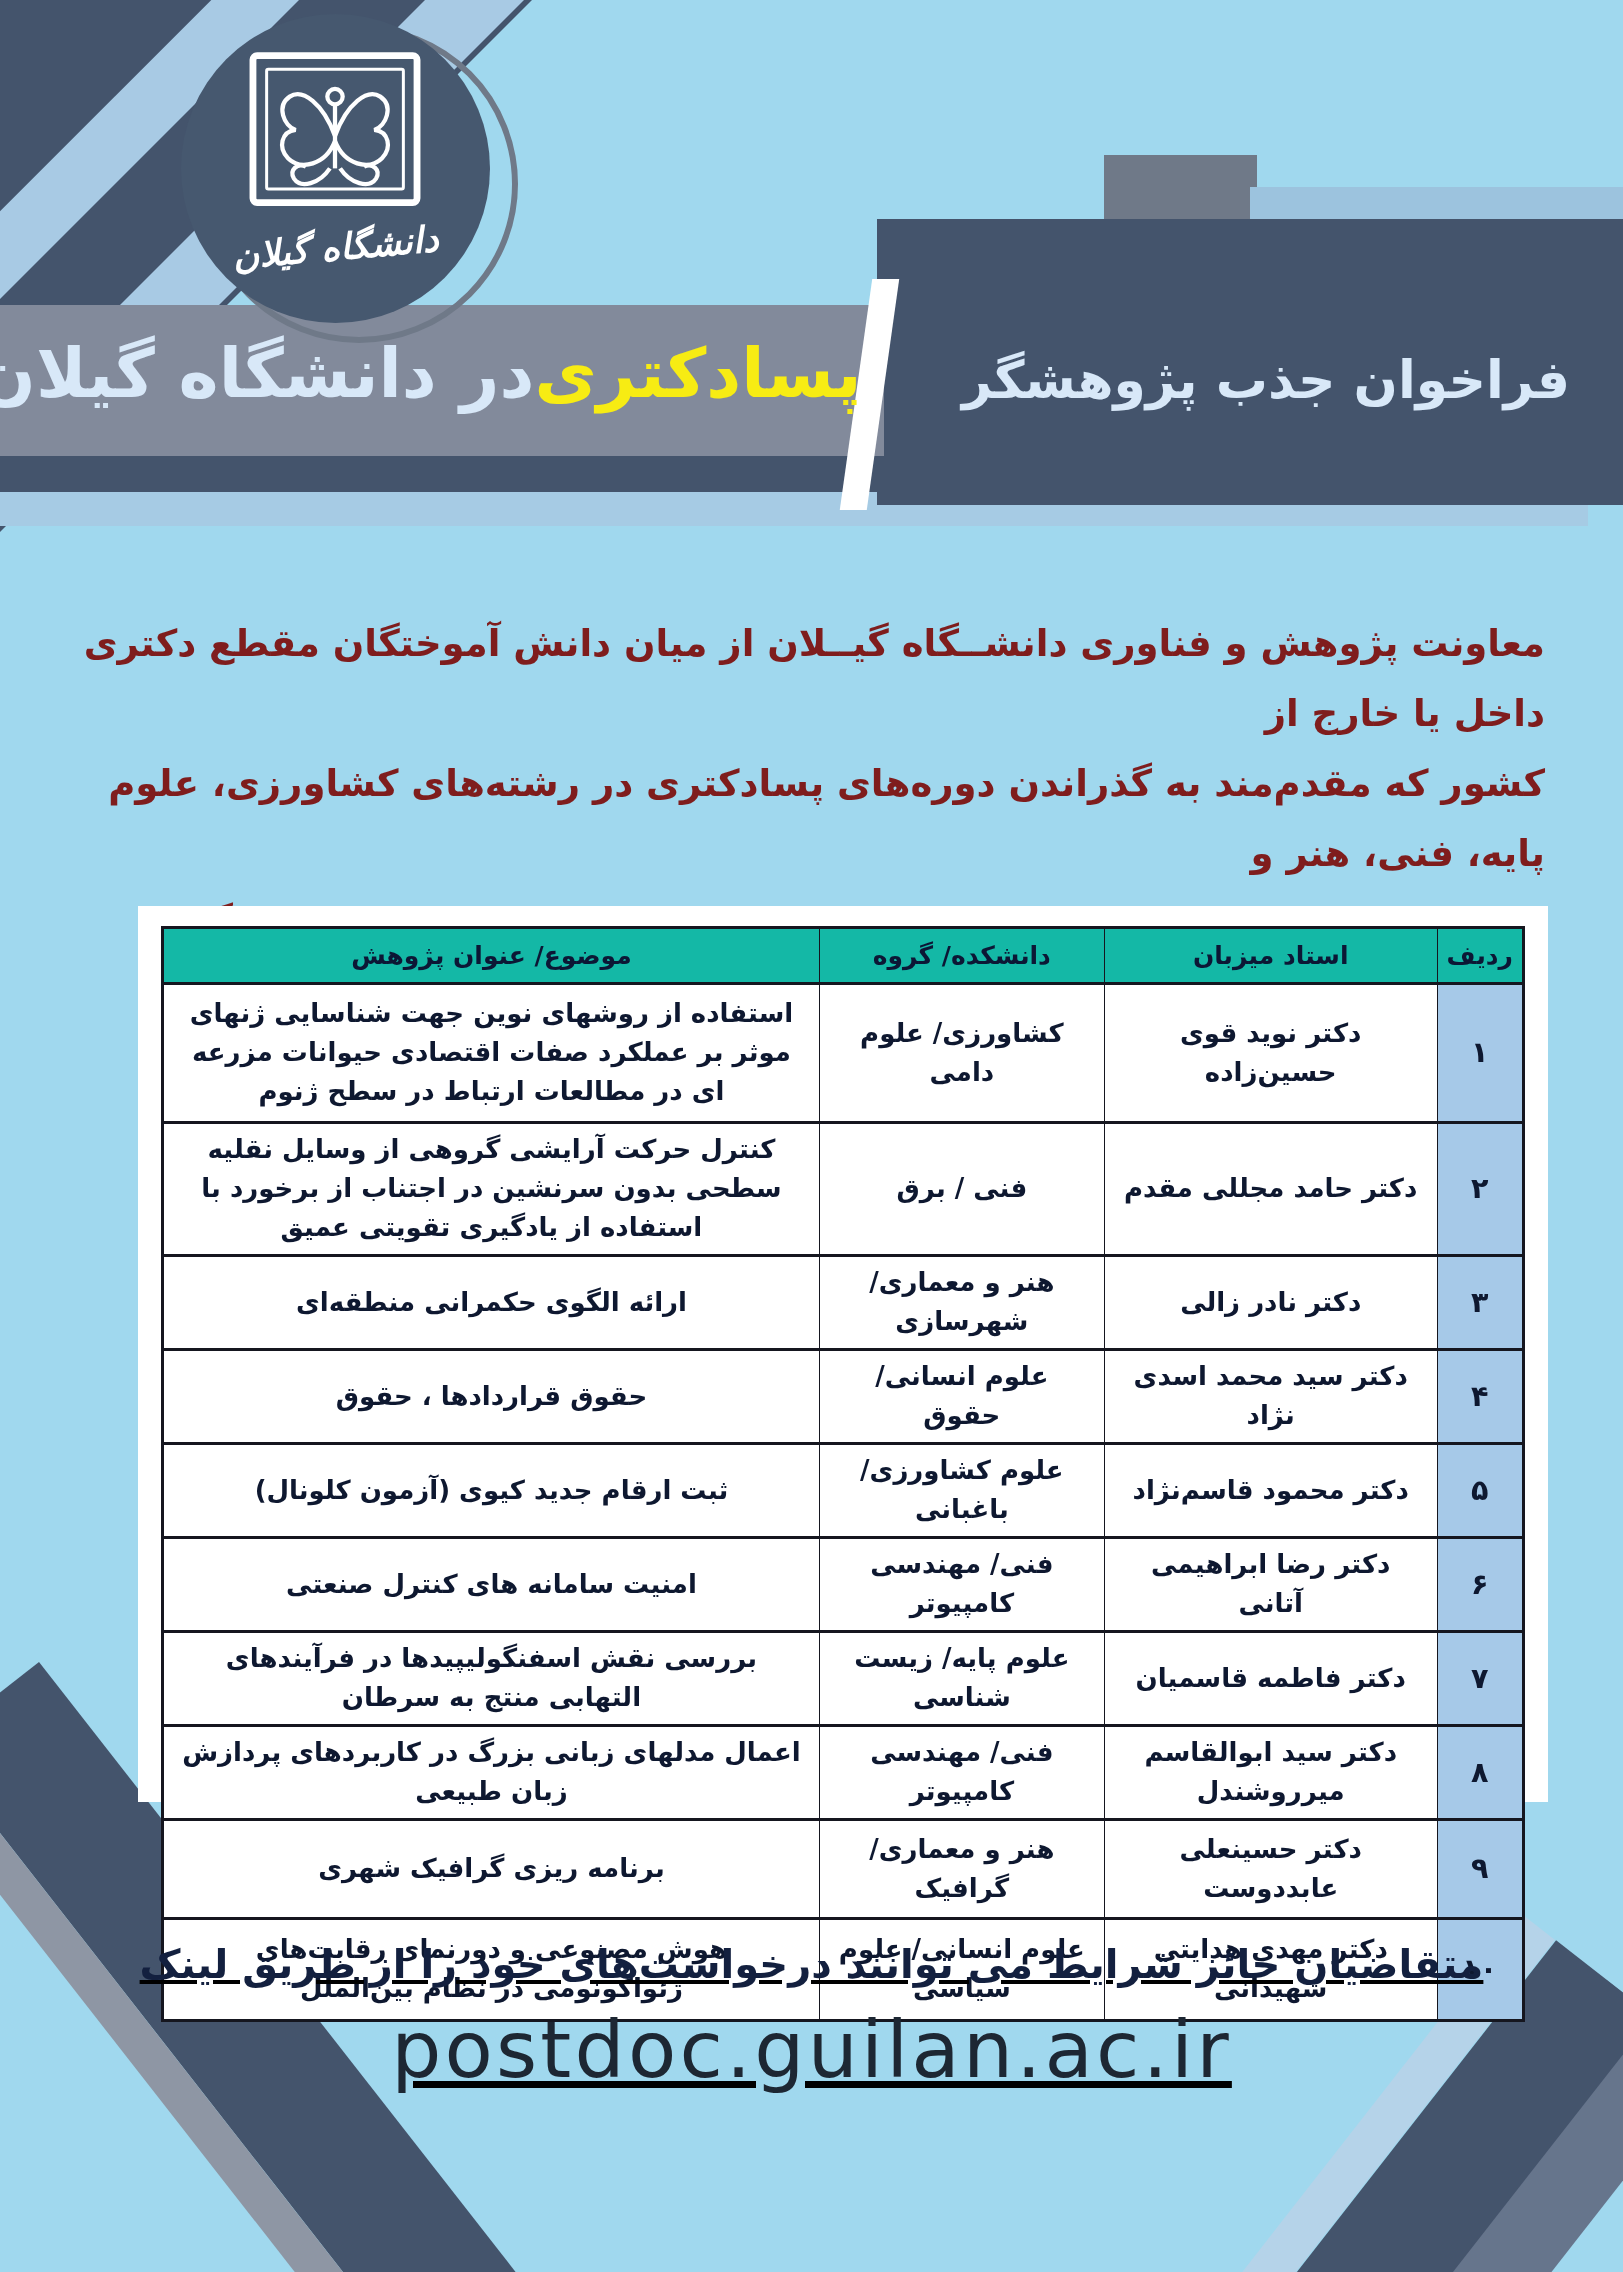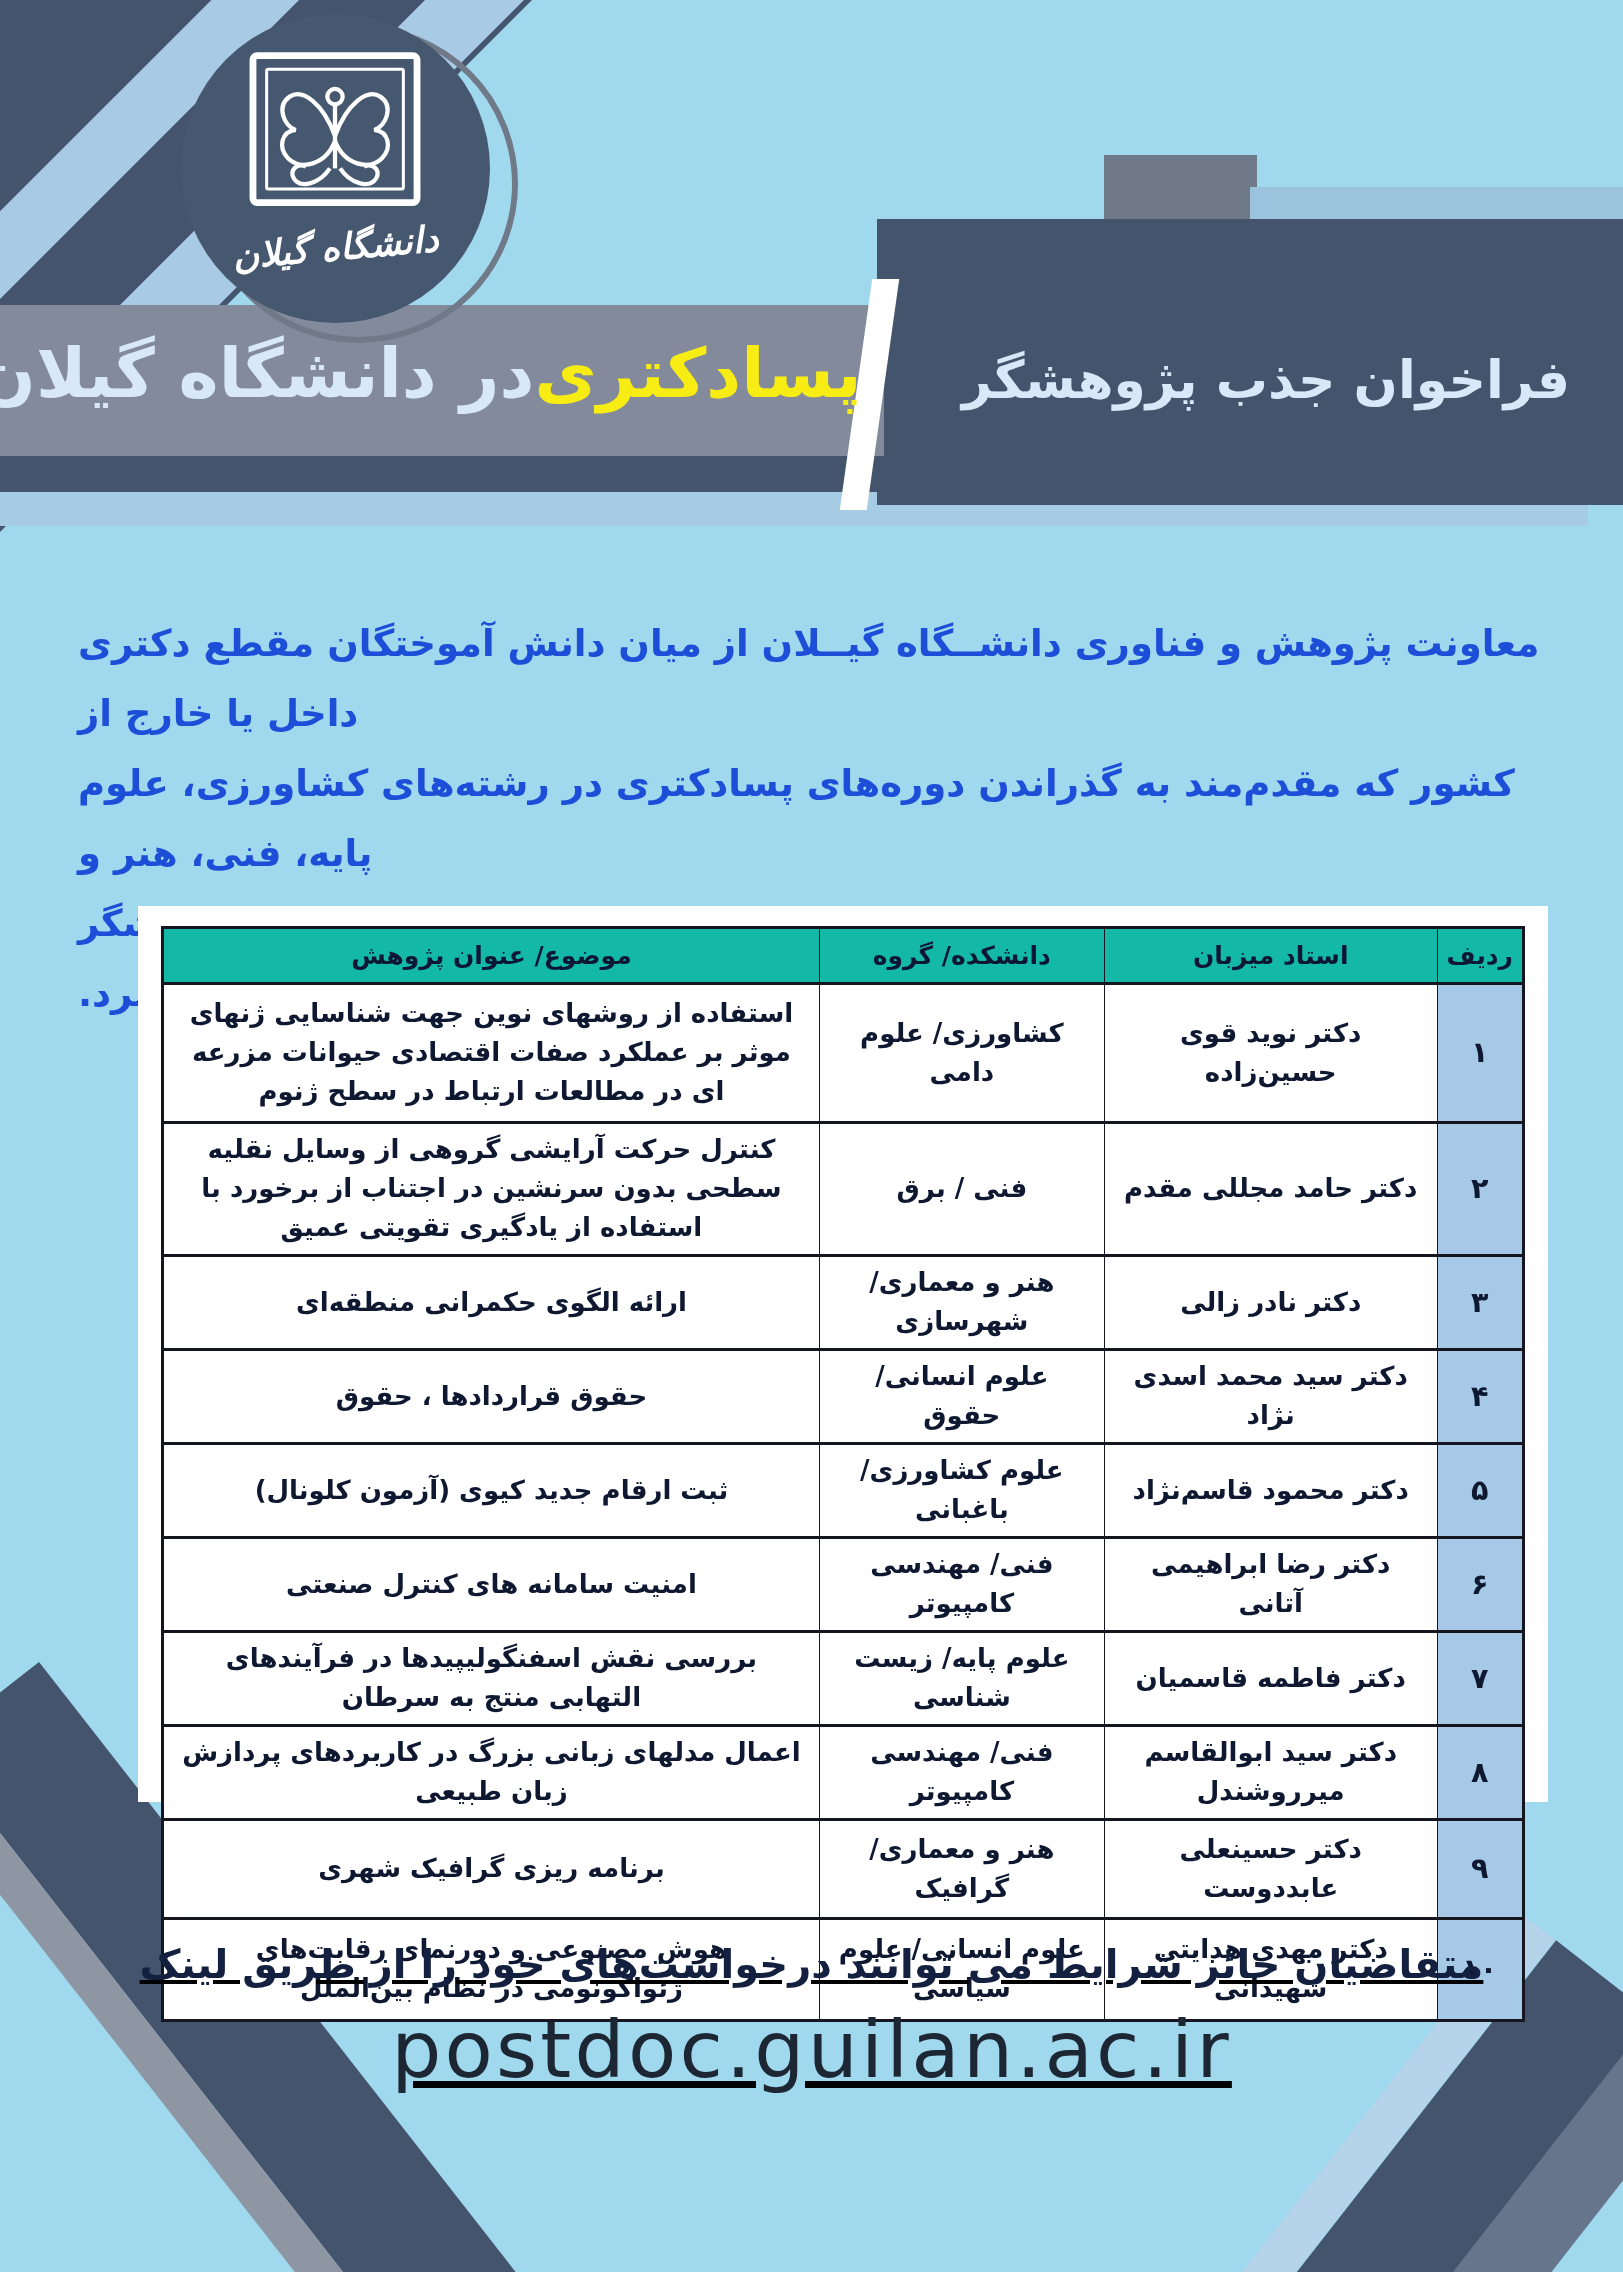--- a/index.html
+++ b/index.html
@@ -54,21 +54,21 @@
   .logo-ring{position:absolute;left:200px;top:25px;width:306px;height:306px;
     border:6.5px solid #6f7988;border-radius:50%;z-index:5;}
   .logo{position:absolute;left:181px;top:14.3px;width:309px;height:309px;
     background:#46586f;border-radius:50%;z-index:6;}
   .logo svg{position:absolute;left:60px;top:31px;width:188px;height:175px;}
   .logo .uni-name{position:absolute;left:0;right:0;top:213px;text-align:center;
     color:#ffffff;font-size:36px;font-weight:bold;font-style:italic;
     transform:rotate(-5deg);direction:rtl;}
   
   .intro{position:absolute;left:78px;right:78px;top:609px;z-index:5;
-    direction:rtl;text-align:left;color:#1d4ed8;
+    direction:rtl;text-align:right;color:#7f1d1d;
     font-size:37px;font-weight:bold;line-height:70px;}
   
   .table-panel{position:absolute;left:138px;top:906px;width:1410px;height:896px;
     background:#ffffff;z-index:5;}
   table.res{border-collapse:collapse;width:1364px;margin:19.5px auto 0 auto;
     direction:rtl;border:3.9px solid #15161f;}
   table.res th,table.res td{border:1.9px solid #15161f;}
   table.res td{border-top-width:3.2px;}
   th{background:#14b8a6;color:#0c1735;font-size:25px;font-weight:bold;
     height:48px;padding:2.6px 9px;}

